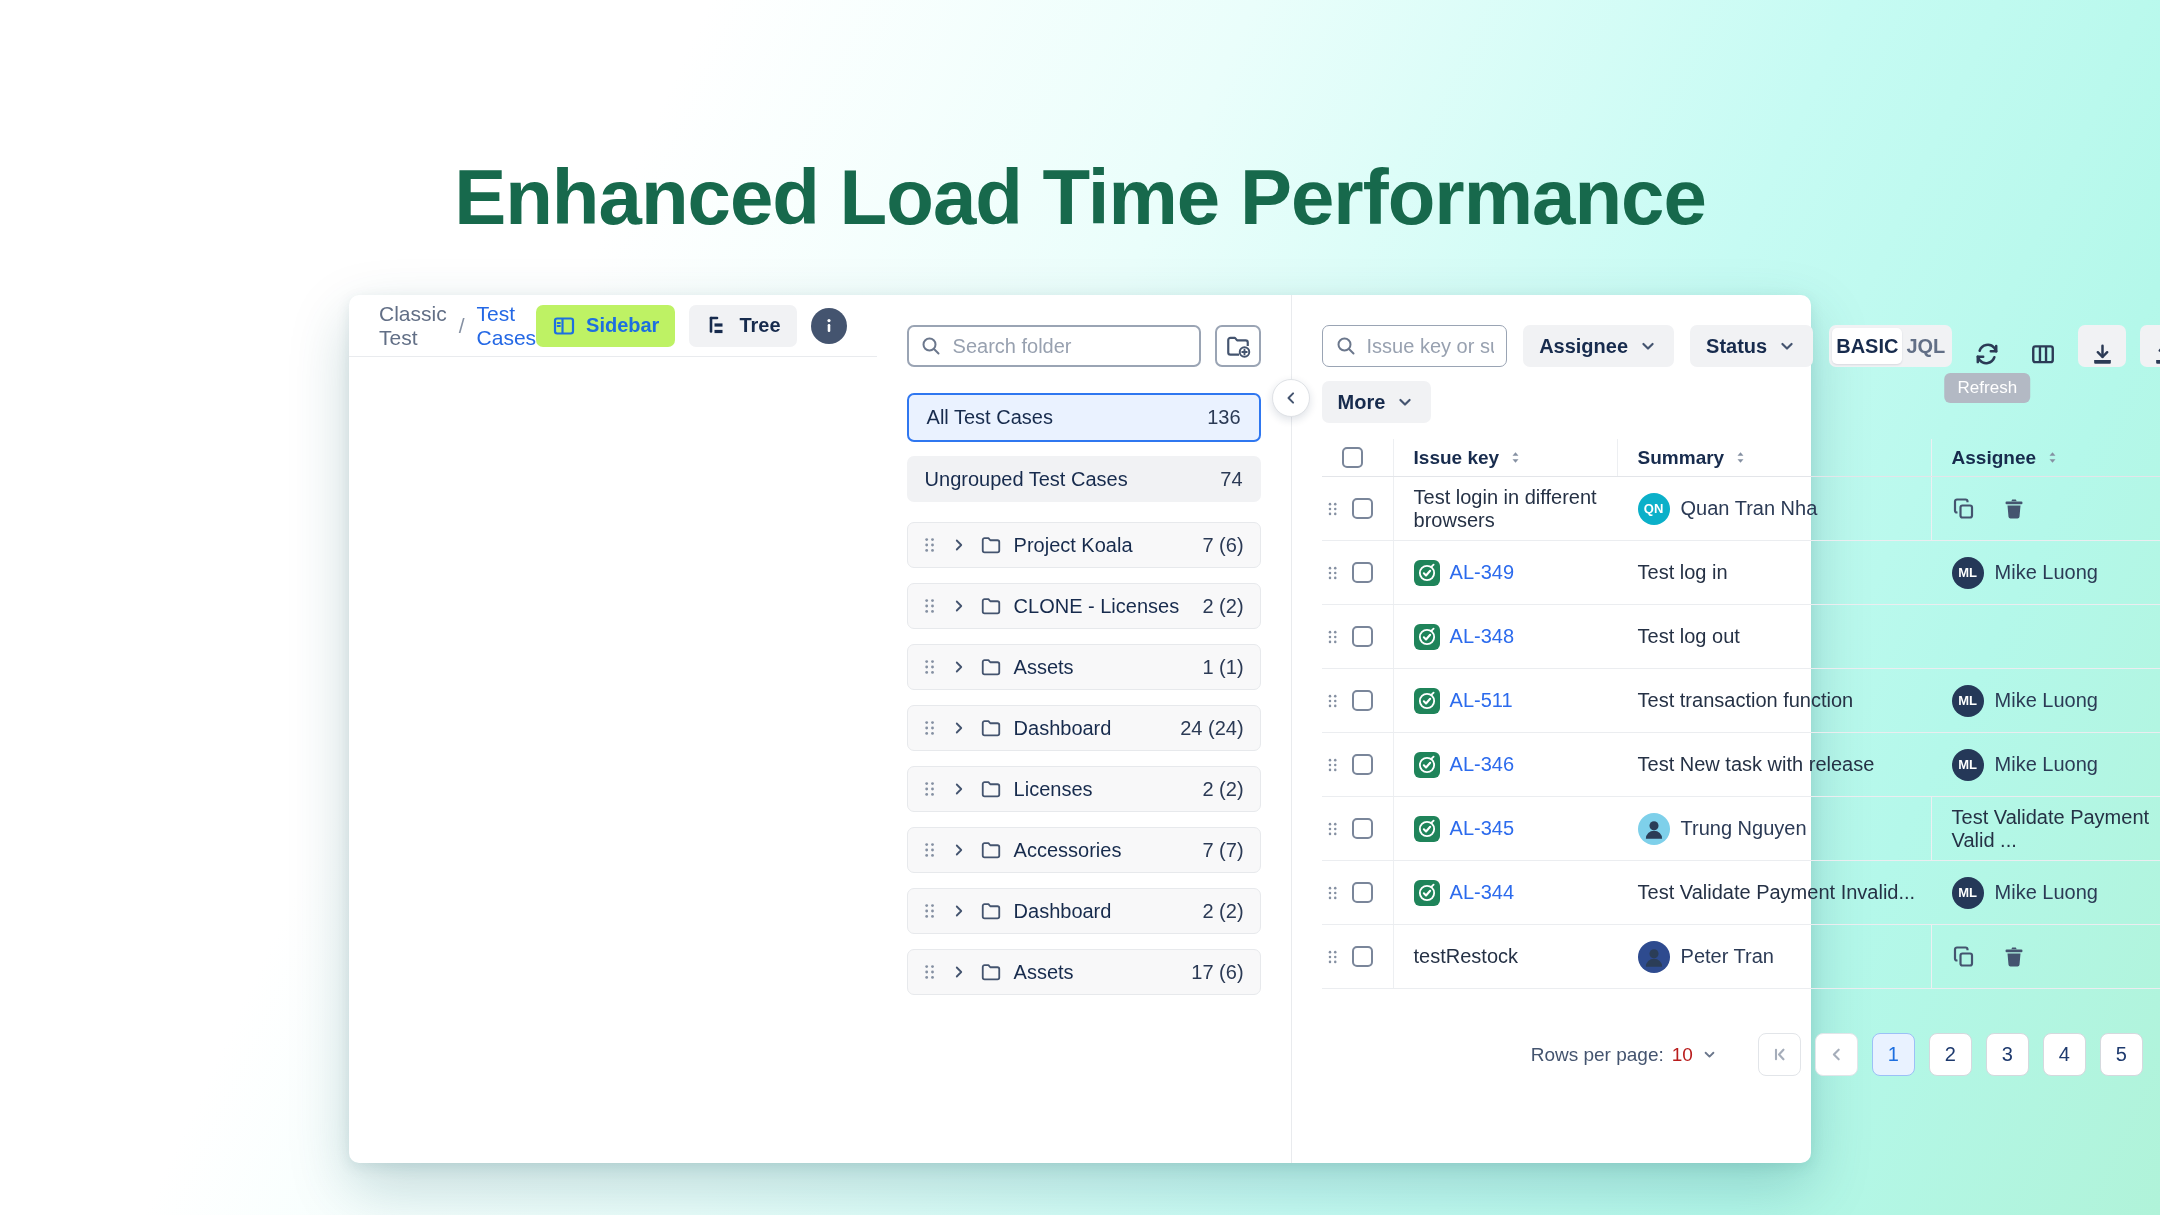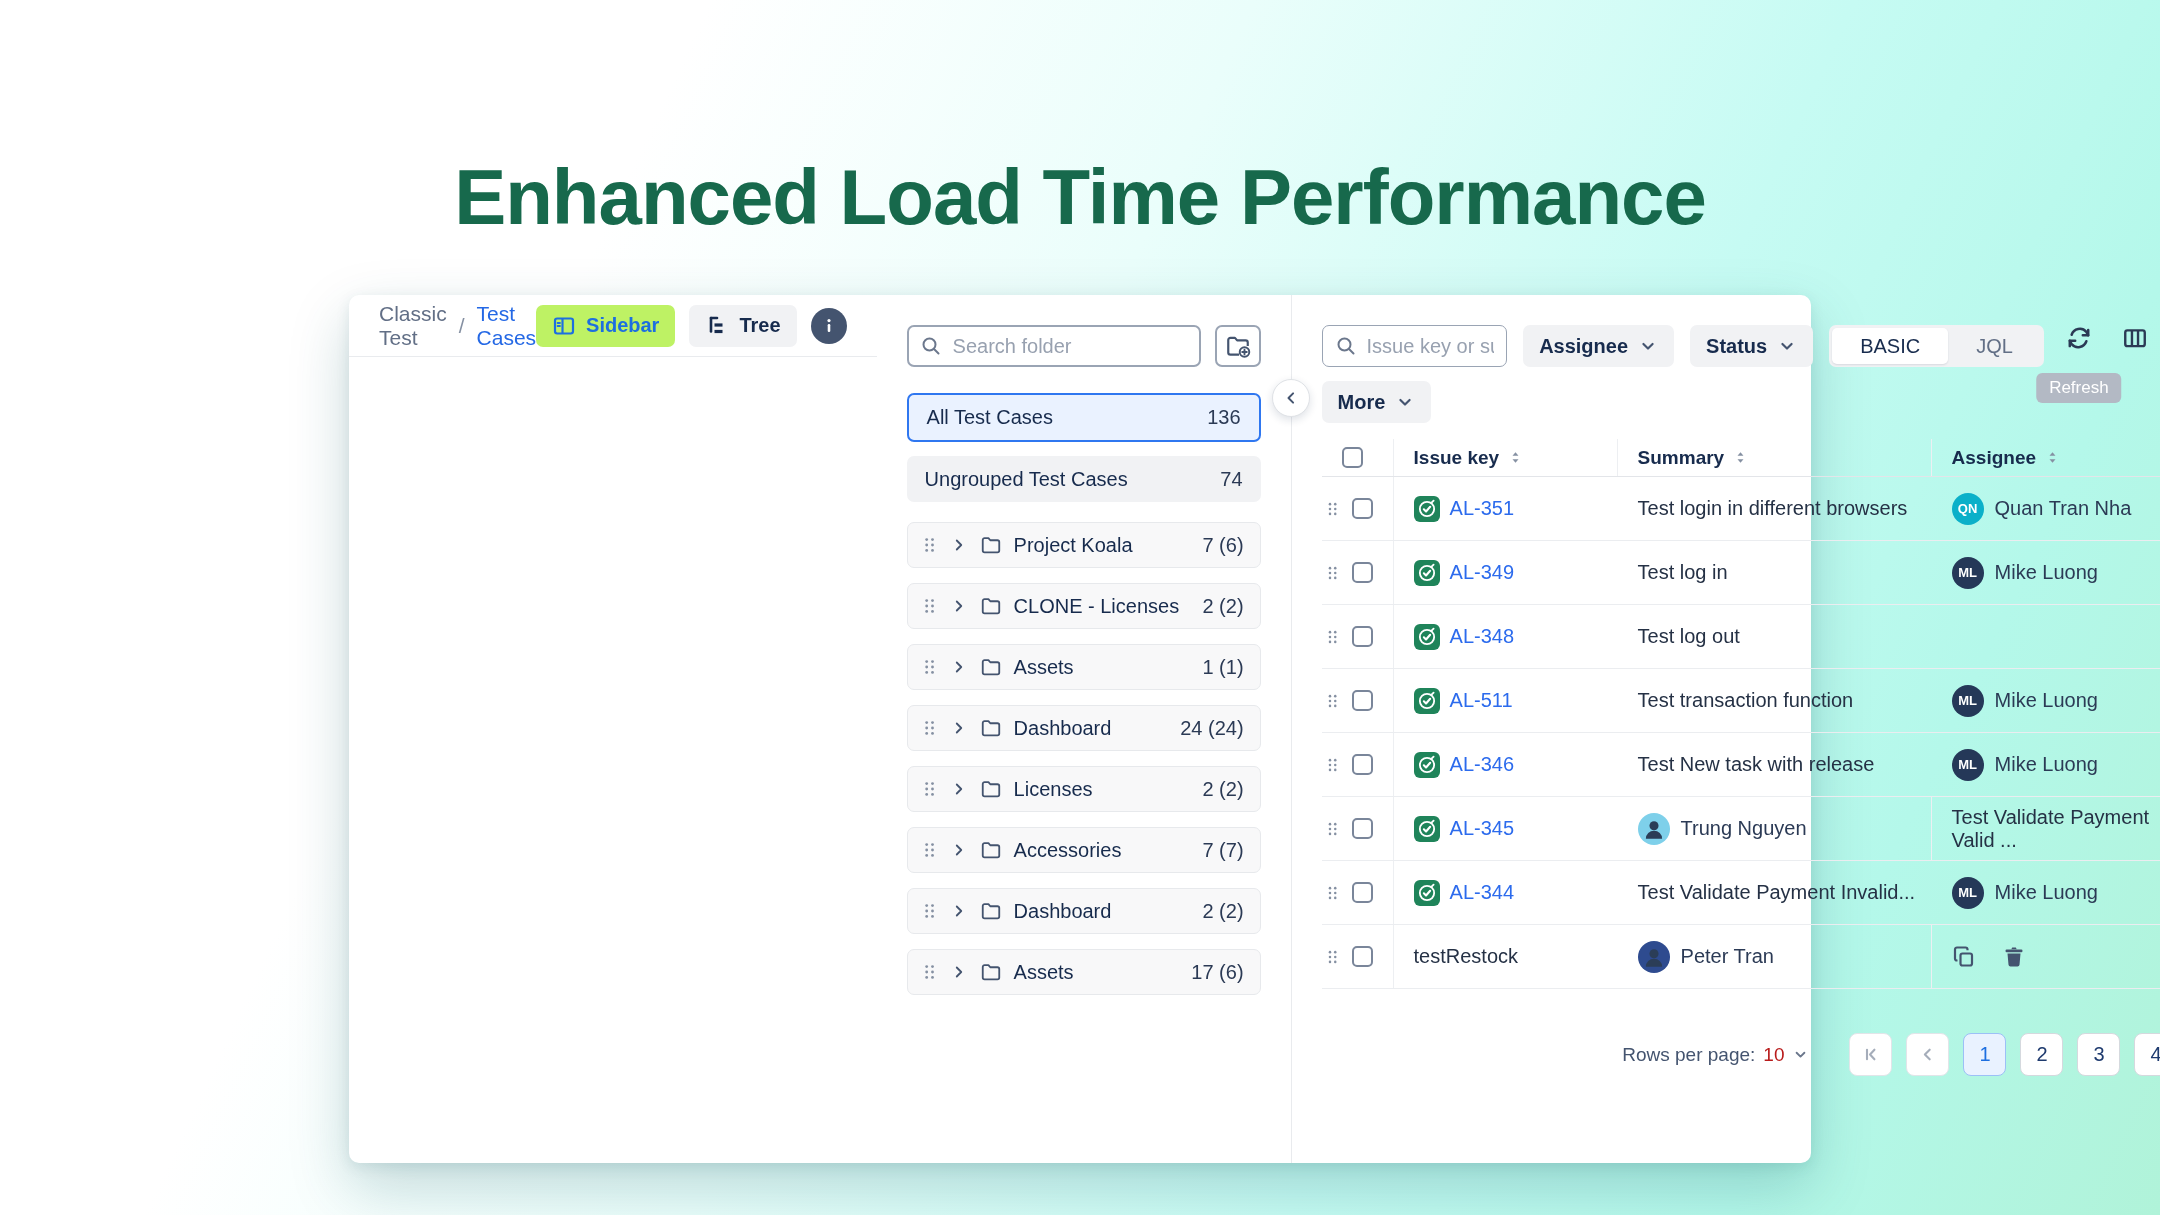--- a/index.html
+++ b/index.html
@@ -83,26 +83,26 @@
   .main { flex:1; padding:30px 30px 0; position:relative; min-width:0; }
   .toolbar { display:flex; align-items:center; gap:16px; }
   .issue-search { width:248px; }
   .issue-search .text-input { border-width:1.5px; border-color:#9aa4b4; }
   .drop-btn { background:#f1f2f4; color:#172b4d; }
   .right-group { margin-left:auto; display:flex; align-items:center; gap:14px; }
   .seg {
     background:#f1f2f4; border-radius:7px; padding:3px; display:flex; align-items:center;
     height:42px;
   }
-  .seg-item { padding:0 28px; height:36px; display:flex; align-items:center; font-size:20px; font-weight:400; border-radius:5px; cursor:pointer; }
+  .seg-item { padding:0 4px; height:36px; display:flex; align-items:center; font-size:20px; font-weight:700; border-radius:5px; cursor:pointer; }
   .seg-on { background:#fff; color:#172b4d; box-shadow:0 1px 2px rgba(23,43,77,.12); }
   .seg-off { color:#626f86; }
   .icon-btn {
     width:42px; height:42px; border:none; background:transparent; border-radius:7px;
-    display:flex; align-items:flex-start; justify-content:center; cursor:pointer; color:#2b3a55; position:relative;
+    display:flex; align-items:flex-end; justify-content:center; cursor:pointer; color:#2b3a55; position:relative;
   }
   .icon-btn.boxed { background:#f1f2f4; width:48px; }
   .primary-btn {
     height:42px; padding:0 20px; background:#1d6fe0; color:#fff; border:none; border-radius:7px;
     font-size:20px; font-weight:700; cursor:pointer; font-family:"Liberation Sans", sans-serif;
   }
   .more-row { margin-top:14px; }
   .tooltip {
     position:absolute; top:48px; left:50%; transform:translateX(-50%);
     background:#b3b9c4; color:#fff; font-size:17px; padding:5px 13px; border-radius:6px; white-space:nowrap;
@@ -567,28 +567,20 @@
                 <span class="c1-inner">
               <span class="drag-dots">
                     <svg width="18" height="24" viewBox="0 0 24 24">
                       <use href="#i-drag"></use>
                     </svg>
                   </span>
               <span class="checkbox"></span>
                 </span>
             </div>
             <div class="td">
-              <span class="badge">
-                  <svg width="26" height="26" viewBox="0 0 24 24">
-                    <use href="#i-check-badge"></use>
-                  </svg>
-                </span>
-              <a class="issue-link">AL-351</a>
-            </div>
-            <div class="td">
                 <span>Test login in different browsers</span>
               </div>
             <div class="td bordered">
               <span class="avatar av-qn">
                   <span>QN</span>
                 </span>
               <span class="a-name">Quan Tran Nha</span>
             </div>
             <div class="td bordered">
               <button class="act-btn">

